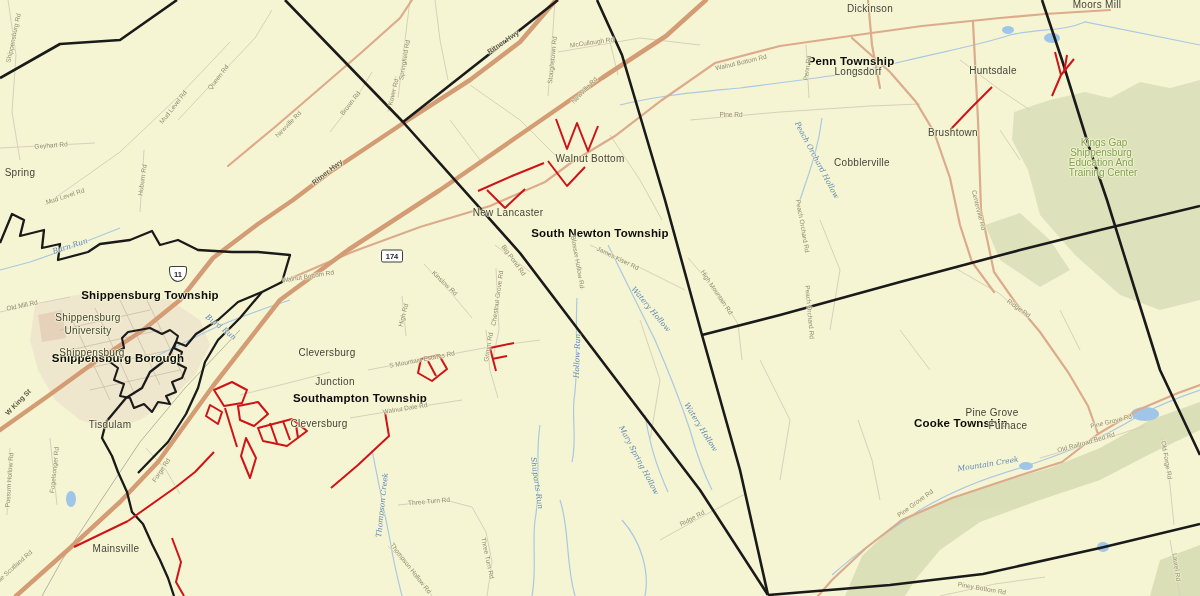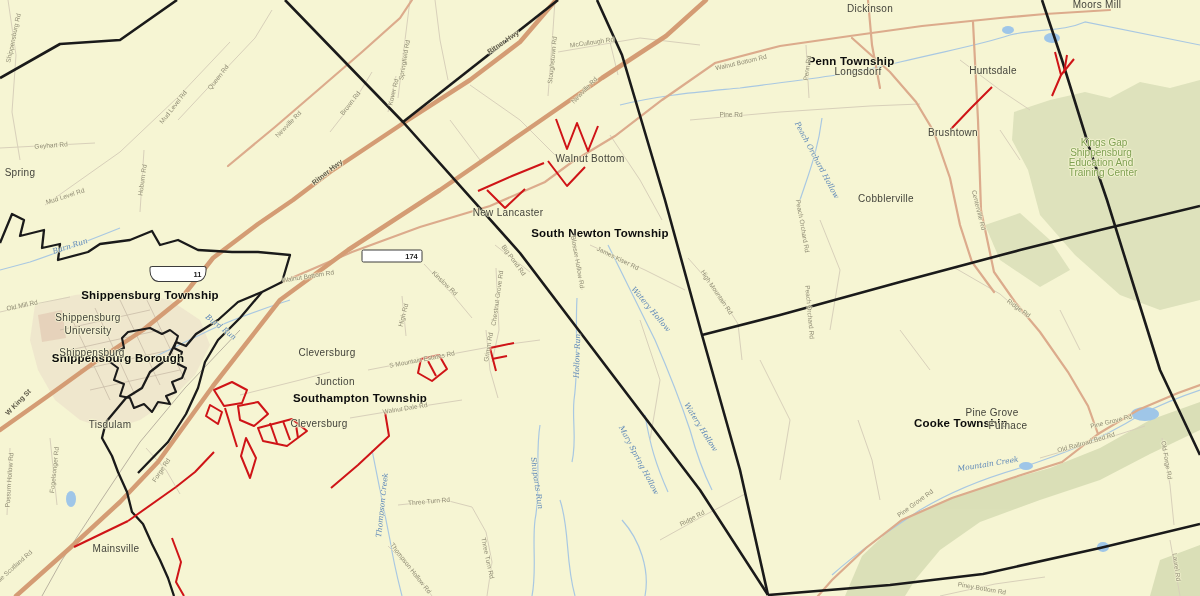--- a/index.html
+++ b/index.html
@@ -16,21 +16,20 @@
   .town{font-size:11.5px;font-weight:bold;color:#0c0c0c;letter-spacing:.2px;}
   .place{font-size:10px;color:#44443c;letter-spacing:.3px;}
   .road{font-size:6.5px;color:#8f8b74;}
   .road.dark{color:#5f5b4a;font-weight:bold;font-size:7px;}
   .stream{font-size:7.5px;font-style:italic;color:#5d87b8;font-family:"DejaVu Serif",serif;}
   .forest{font-size:10px;color:#7fa053;}
   .shield{
     position:absolute;transform:translate(-50%,-50%);display:flex;align-items:center;justify-content:center;
     background:#fff;border:1px solid #3c3c3c;color:#222;font-size:7.5px;font-weight:bold;
     font-family:"Liberation Sans",sans-serif;
-    padding-left:39px;
   }
   .shield.us{width:16px;height:14px;border-radius:3px 3px 9px 9px / 2px 2px 11px 11px;}
   .shield.pa{width:20px;height:11px;border-radius:2px;}
 </style>
 </head>
 <body>
 
 <div id="map-canvas">
   <svg id="vector-layer" width="1200" height="596" viewBox="0 0 1200 596" xmlns="http://www.w3.org/2000/svg">
 
@@ -194,21 +193,21 @@
       <span class="lbl town" style="left: 118px; top: 358px; transform: translate(-50%, -50%);">Shippensburg Borough</span>
       <span class="lbl town" style="left: 360px; top: 398px; transform: translate(-50%, -50%);">Southampton Township</span>
       <span class="lbl town" style="left: 600px; top: 233px; transform: translate(-50%, -50%);">South Newton Township</span>
       <span class="lbl town" style="left: 851px; top: 61px; transform: translate(-50%, -50%);">Penn Township</span>
       <span class="lbl town" style="left: 961px; top: 423px; transform: translate(-50%, -50%);">Cooke Township</span>
       <span class="lbl place" style="left: 20px; top: 172px; transform: translate(-50%, -50%);">Spring</span>
       <span class="lbl place" style="left: 590px; top: 158px; transform: translate(-50%, -50%);">Walnut Bottom</span>
       <span class="lbl place" style="left: 508px; top: 212px; transform: translate(-50%, -50%);">New Lancaster</span>
       <span class="lbl place" style="left: 870px; top: 8px; transform: translate(-50%, -50%);">Dickinson</span>
       <span class="lbl place" style="left: 858px; top: 71px; transform: translate(-50%, -50%);">Longsdorf</span>
-      <span class="lbl place" style="left: 886px; top: 162px; transform: translate(-50%, -50%); margin-top: 36px;">Cobblerville</span>
+      <span class="lbl place" style="left: 862px; top: 162px; transform: translate(-50%, -50%);">Cobblerville</span>
       <span class="lbl place" style="left: 1097px; top: 4px; transform: translate(-50%, -50%);">Moors Mill</span>
       <span class="lbl place" style="left: 993px; top: 70px; transform: translate(-50%, -50%);">Huntsdale</span>
       <span class="lbl place" style="left: 953px; top: 132px; transform: translate(-50%, -50%);">Brushtown</span>
       <span class="lbl place" style="left: 88px; top: 317px; transform: translate(-50%, -50%);">Shippensburg</span>
       <span class="lbl place" style="left: 88px; top: 330px; transform: translate(-50%, -50%);">University</span>
       <span class="lbl place" style="left: 92px; top: 352px; transform: translate(-50%, -50%);">Shippensburg</span>
       <span class="lbl place" style="left: 327px; top: 352px; transform: translate(-50%, -50%);">Cleversburg</span>
       <span class="lbl place" style="left: 327px; top: 381px; transform: translate(-50%, -50%); margin-left: 8px;">Junction</span>
       <span class="lbl place" style="left: 319px; top: 423px; transform: translate(-50%, -50%);">Cleversburg</span>
       <span class="lbl place" style="left: 110px; top: 424px; transform: translate(-50%, -50%);">Tisdulam</span>

